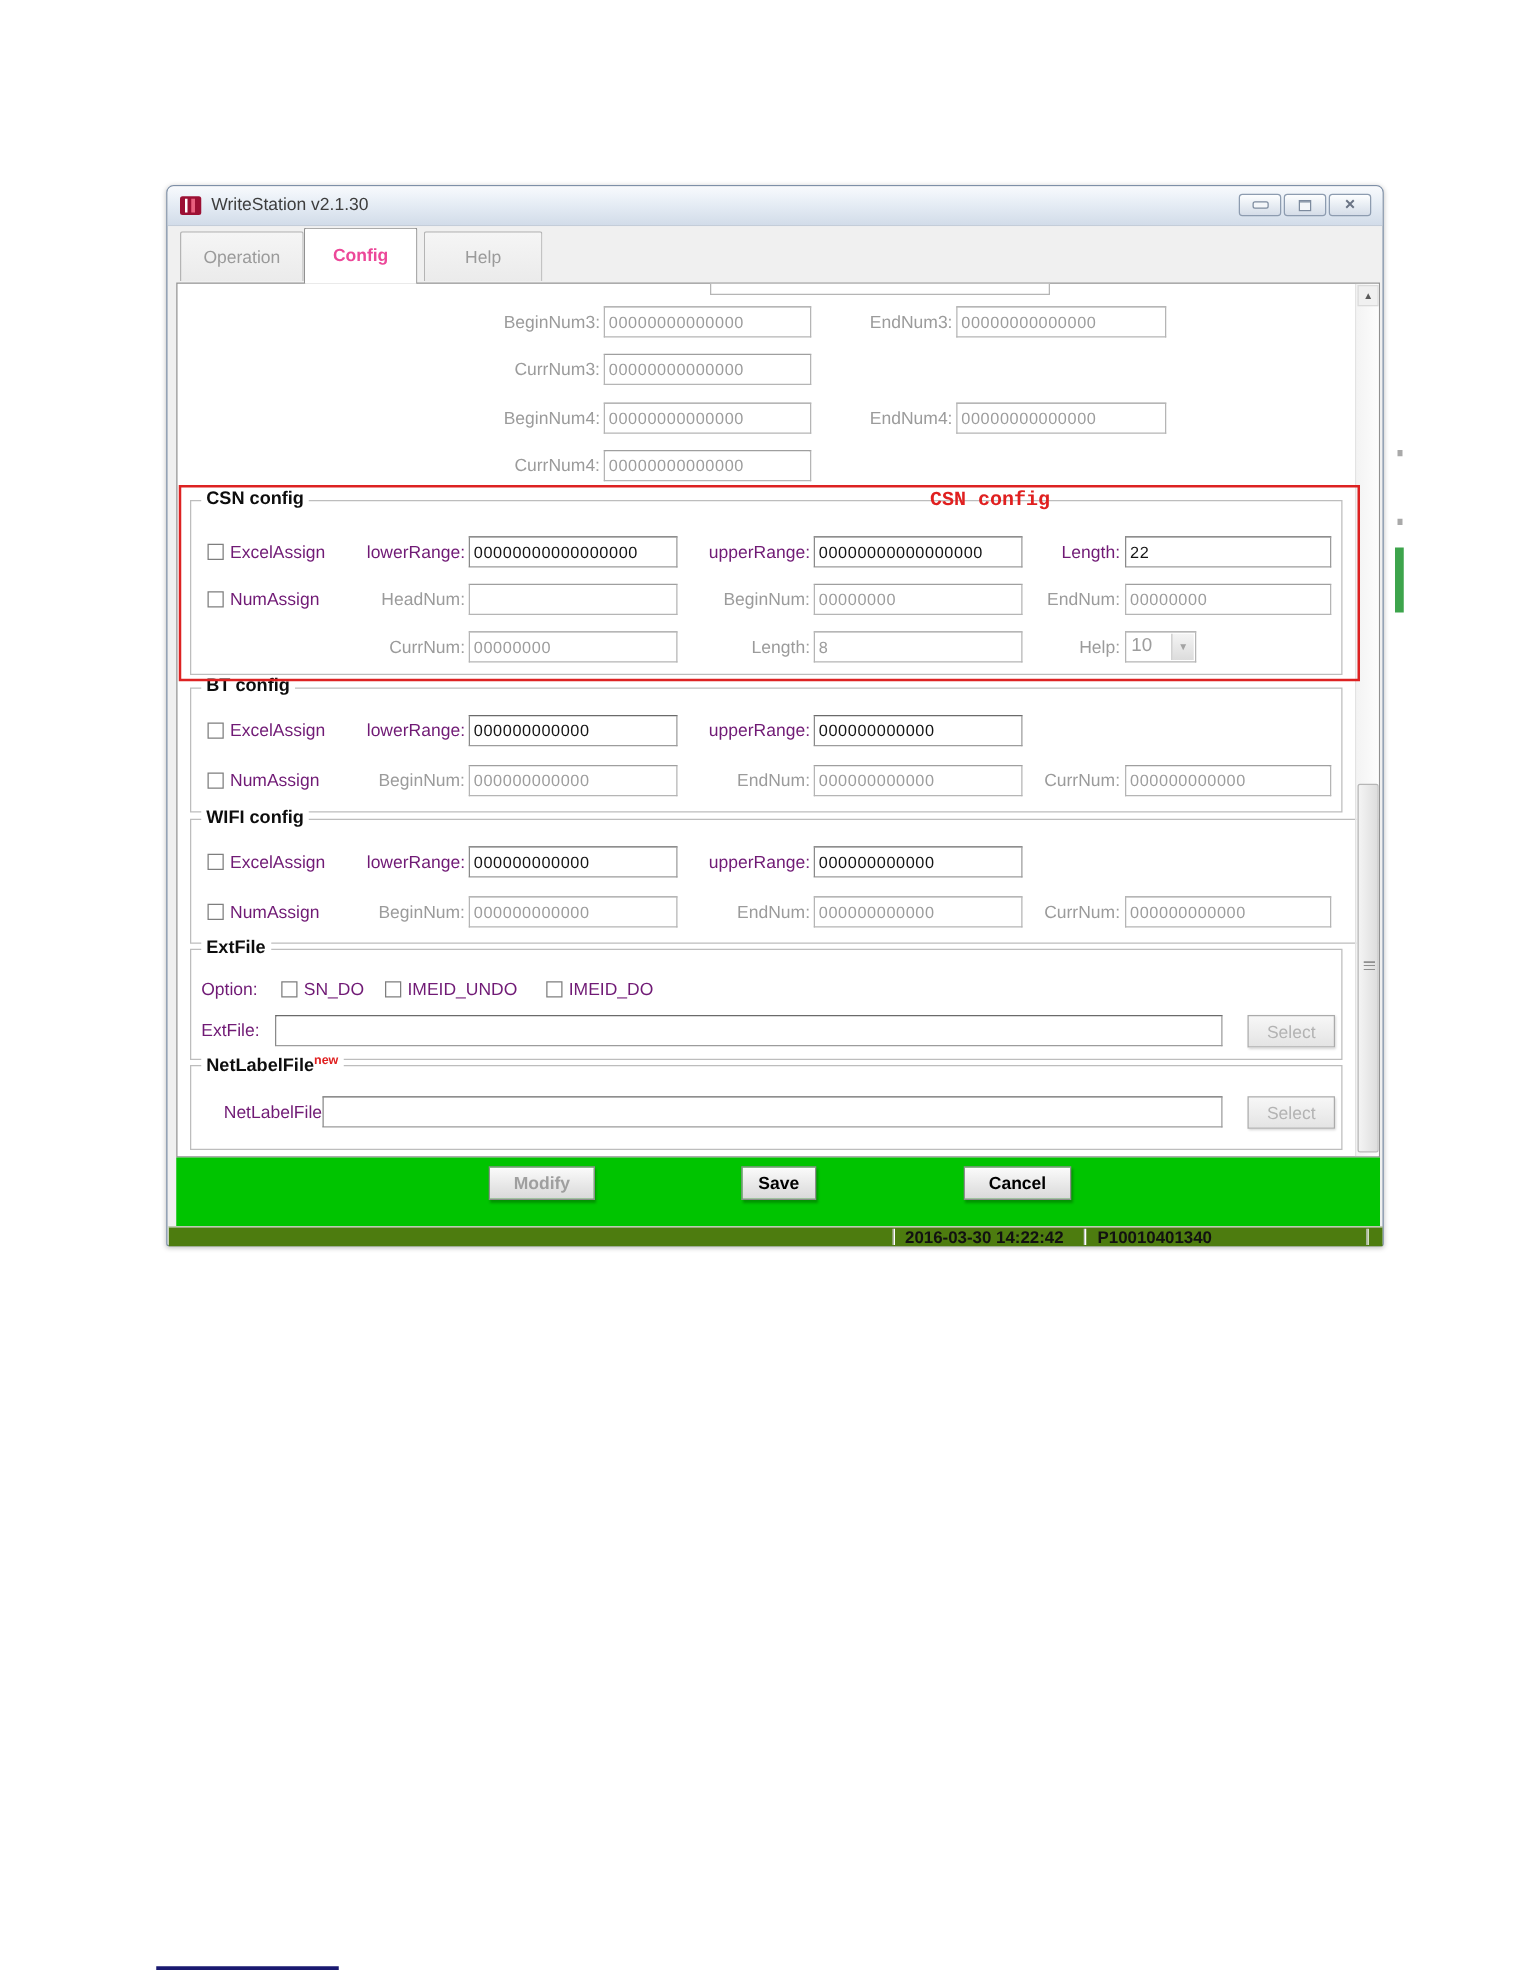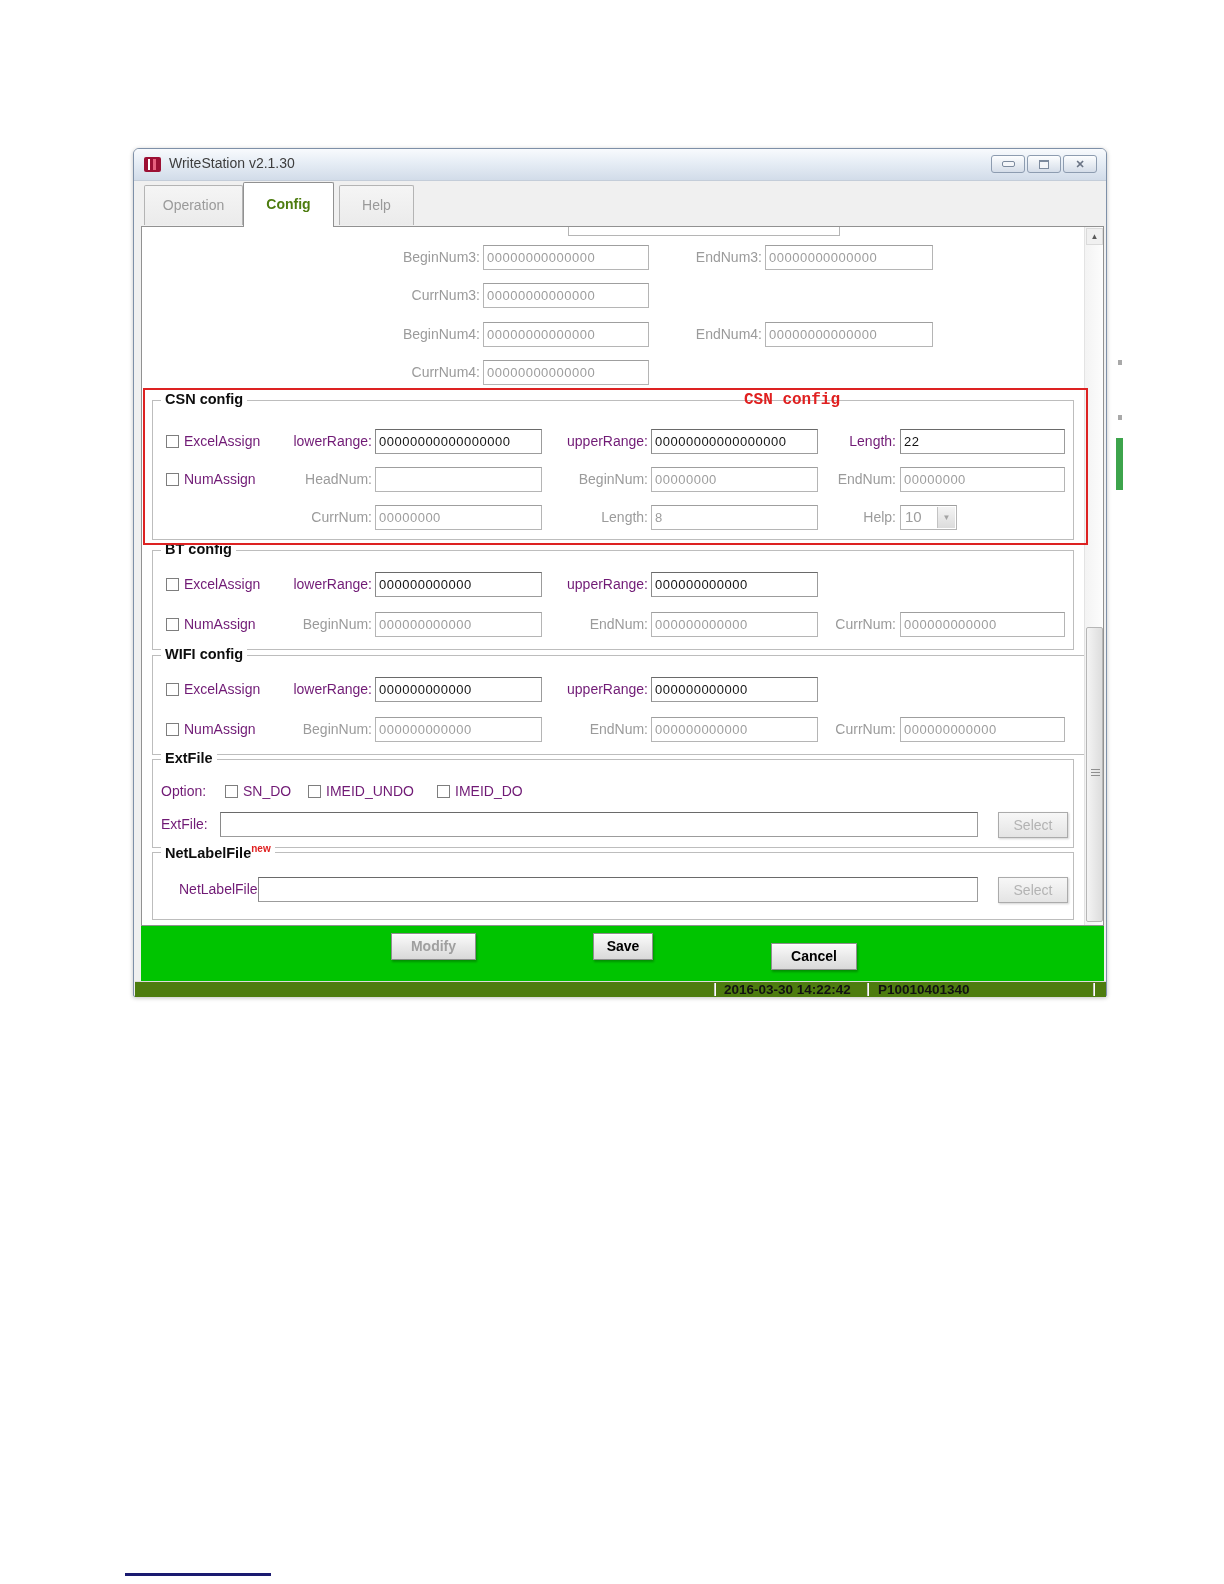--- a/index.html
+++ b/index.html
@@ -36,21 +36,21 @@
   .glyph-x { font-size:11px; font-weight:bold; color:#6a7485; line-height:1; }
 
   
   .tab {
     position:absolute; box-sizing:border-box; text-align:center; font-size:14px;
     border:1px solid #b4b4b4; border-bottom:none;
     background:linear-gradient(#f5f5f5,#ebebeb); color:#9a9a9a;
     border-radius:2px 2px 0 0; line-height:38px;
   }
   .tab.active {
-    background:#ffffff; color:#4d7c0f; font-weight:bold; border-color:#919191;
+    background:#ffffff; color:#ec4899; font-weight:bold; border-color:#919191;
     line-height:42px; z-index:5;
   }
 
   
   .tabpage {
     position:absolute; left:7px; top:77px; width:963px; height:700px;
     background:#ffffff; border:1px solid #919191; box-sizing:border-box; overflow:hidden;
   }
 
   
@@ -141,21 +141,21 @@
           <span class="glyph-res"></span>
         </div>
       <div class="winbtn">
           <span class="glyph-x">✕</span>
         </div>
     </div>
   </div>
 
   <div class="tab" style="left:10px; top:36px; width:99px; height:40px;">Operation</div>
   <div class="tab active" style="left:109px; top:33px; width:91px; height:45px;">Config</div>
-  <div class="tab" style="left:205px; top:36px; width:75px; height:40px;">Help</div>
+  <div class="tab" style="left:205px; top:36px; width:95px; height:40px;">Help</div>
 
   <div class="tabpage">
 
     <input class="inp dis" style="left: 426px; top: -16px; width: 272px;">
 
     <div class="row" style="top:18px;">
       <span class="lbl g r" style="left:208px; width:130px;">BeginNum3:</span>
       <input class="inp dis" style="left: 341px; width: 166px;" value="00000000000000">
       <span class="lbl g r" style="left:505px; width:115px;">EndNum3:</span>
       <input class="inp dis" style="left: 623px; width: 168px;" value="00000000000000">
@@ -289,21 +289,21 @@
         </div>
       <div class="sb-thumb">
         <span class="sb-grip"></span>
       </div>
     </div>
   </div>
 
   <div class="actionbar">
     <div class="pushbtn dis" style="left:250px; top:7px; width:85px;">Modify</div>
     <div class="pushbtn" style="left:452px; top:7px; width:60px;">Save</div>
-    <div class="pushbtn" style="left:630px; top:17px; width:86px;">Cancel</div>
+    <div class="pushbtn" style="left:630px; top:7px; width:86px;">Cancel</div>
   </div>
 
   <div class="statusbar">
     <div class="status-sep" style="left:579px;"></div>
     <div class="status-txt" style="left:589px;">2016-03-30 14:22:42</div>
     <div class="status-sep" style="left:732px;"></div>
     <div class="status-txt" style="left:743px;">P10010401340</div>
     <div class="status-sep" style="left:958px;"></div>
   </div>
 

